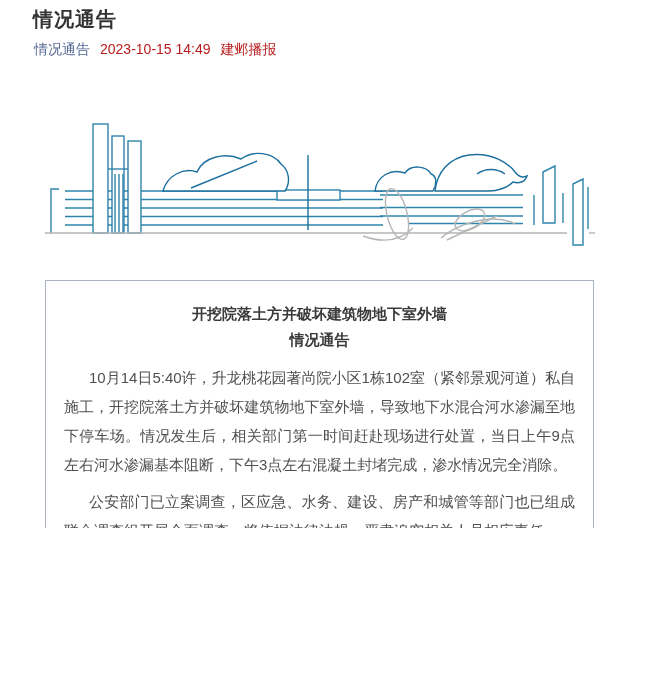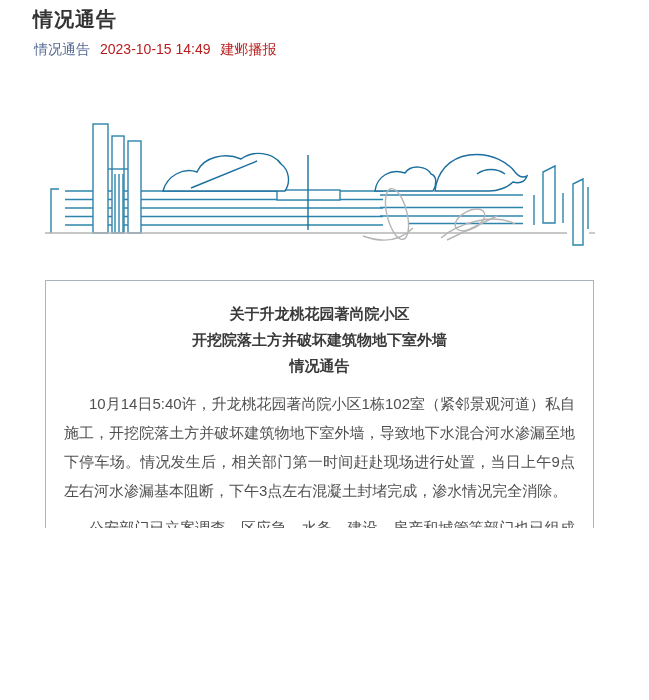--- a/index.html
+++ b/index.html
@@ -96,21 +96,20 @@
         <path d="M318 124 C340 132 356 128 368 116"></path>
         <ellipse cx="425" cy="108" rx="16" ry="9" transform="rotate(-28 425 108)"></ellipse>
         <path d="M396 126 C412 112 448 100 470 112"></path>
         <line x1="402" y1="128" x2="452" y2="104"></line>
       </g>
     </svg>
   </div>
 
   <div class="notice-box">
     <div class="notice-title">
-      <div>关于升龙桃花园著尚院小区</div>
       <div>开挖院落土方并破坏建筑物地下室外墙</div>
       <div>情况通告</div>
     </div>
     <div class="notice-body">
       <p>10月14日5:40许，升龙桃花园著尚院小区1栋102室（紧邻景观河道）私自施工，开挖院落土方并破坏建筑物地下室外墙，导致地下水混合河水渗漏至地下停车场。情况发生后，相关部门第一时间赶赴现场进行处置，当日上午9点左右河水渗漏基本阻断，下午3点左右混凝土封堵完成，渗水情况完全消除。</p>
       <p>公安部门已立案调查，区应急、水务、建设、房产和城管等部门也已组成联合调查组开展全面调查，将依据法律法规，严肃追究相关人员相应责任。</p>
     </div>
     <div class="signature">
       <div>建邺区应急管理局</div>
     </div>

